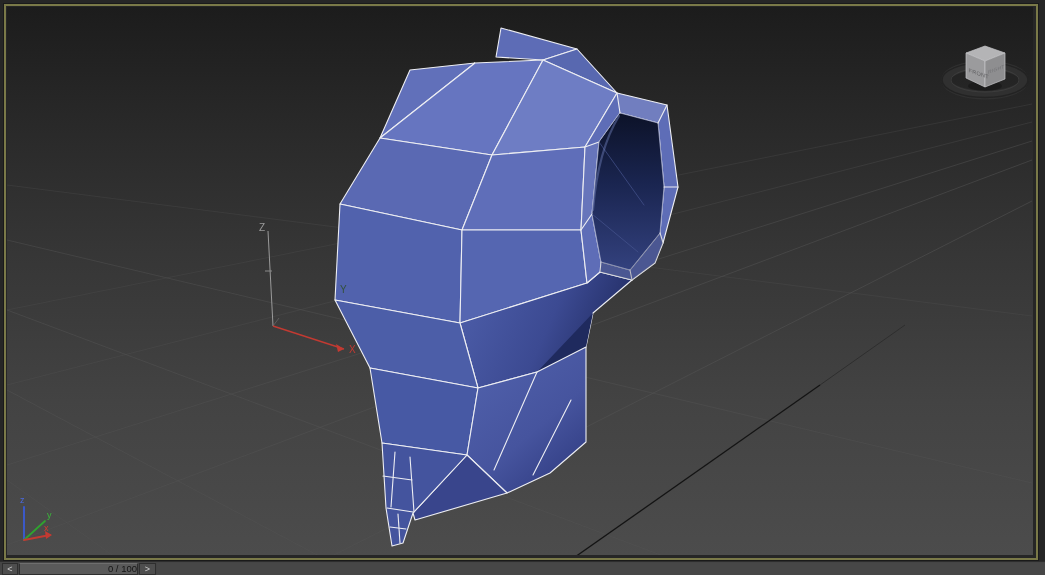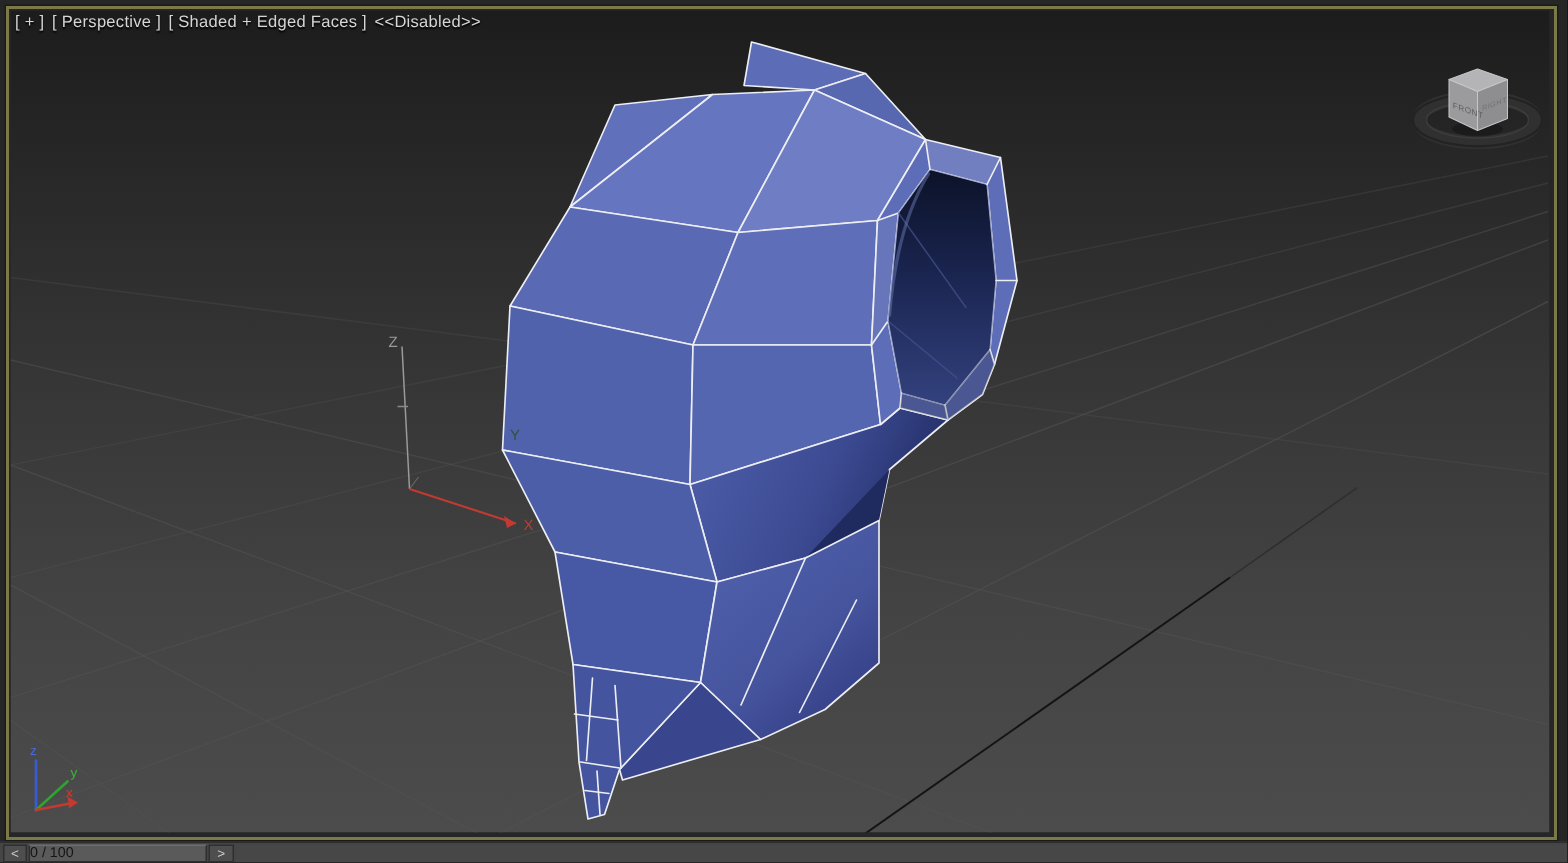--- a/index.html
+++ b/index.html
@@ -34,21 +34,21 @@
     position:absolute;top:1px;height:12px;line-height:11px;text-align:center;
     background:#4e4e4e;border:1px solid #2f2f2f;box-sizing:border-box;color:#cfcfcf;
     font-size:9px;
   }
   #tl-prev{left:2px;width:16px;}
   #tl-next{left:139px;width:17px;}
   #tl-handle{
     position:absolute;left:19px;top:1px;width:119px;height:12px;box-sizing:border-box;
     background:var(--timeline-handle,#5a5a5a);
     border:1px solid #2e2e2e;border-top-color:#6e6e6e;
-    color:#151515;font-size:9.5px;line-height:10px;text-align:left;
+    color:#151515;font-size:9.5px;line-height:10px;text-align:right;
   }
   #tl-track{position:absolute;left:157px;top:1px;right:0;height:12px;background:#474747;}
   text{font-family:"Liberation Sans","DejaVu Sans",sans-serif;}
 </style>
 </head>
 <body>
 
 <div id="screen">
 
   <svg id="vp-canvas" viewBox="7 7 1026 548">
@@ -187,23 +187,20 @@
       <g stroke="#c6c6c9" stroke-width="0.7" stroke-linejoin="round">
         <polygon points="966,53 985,46 1005,53 985,61" fill="#b4b4b6"></polygon>
         <polygon points="966,53 985,61 985,87 966,78" fill="#9b9b9d"></polygon>
         <polygon points="985,61 1005,53 1005,79 985,87" fill="#8e8e90"></polygon>
       </g>
       <text transform="translate(968.5,72) skewY(19)" font-size="5.5" fill="#5e5e60" letter-spacing="0.3">FRONT</text>
       <text transform="translate(988,74) skewY(-20)" font-size="5" fill="#6d6d70" opacity="0.85" letter-spacing="0.2">RIGHT</text>
     </g>
   </svg>
 
-  <div id="vp-label">
-    <span>[ + ]</span><span>[ Perspective ]</span><span>[ Shaded + Edged Faces ]</span><span>&lt;&lt;Disabled&gt;&gt;</span>
-  </div>
 
   <div id="vp-border"></div>
 
   <div id="timeline">
     <div id="tl-track"></div>
     <div class="tl-btn" id="tl-prev">&lt;</div>
     <div id="tl-handle">0 / 100</div>
     <div class="tl-btn" id="tl-next">&gt;</div>
   </div>
 

